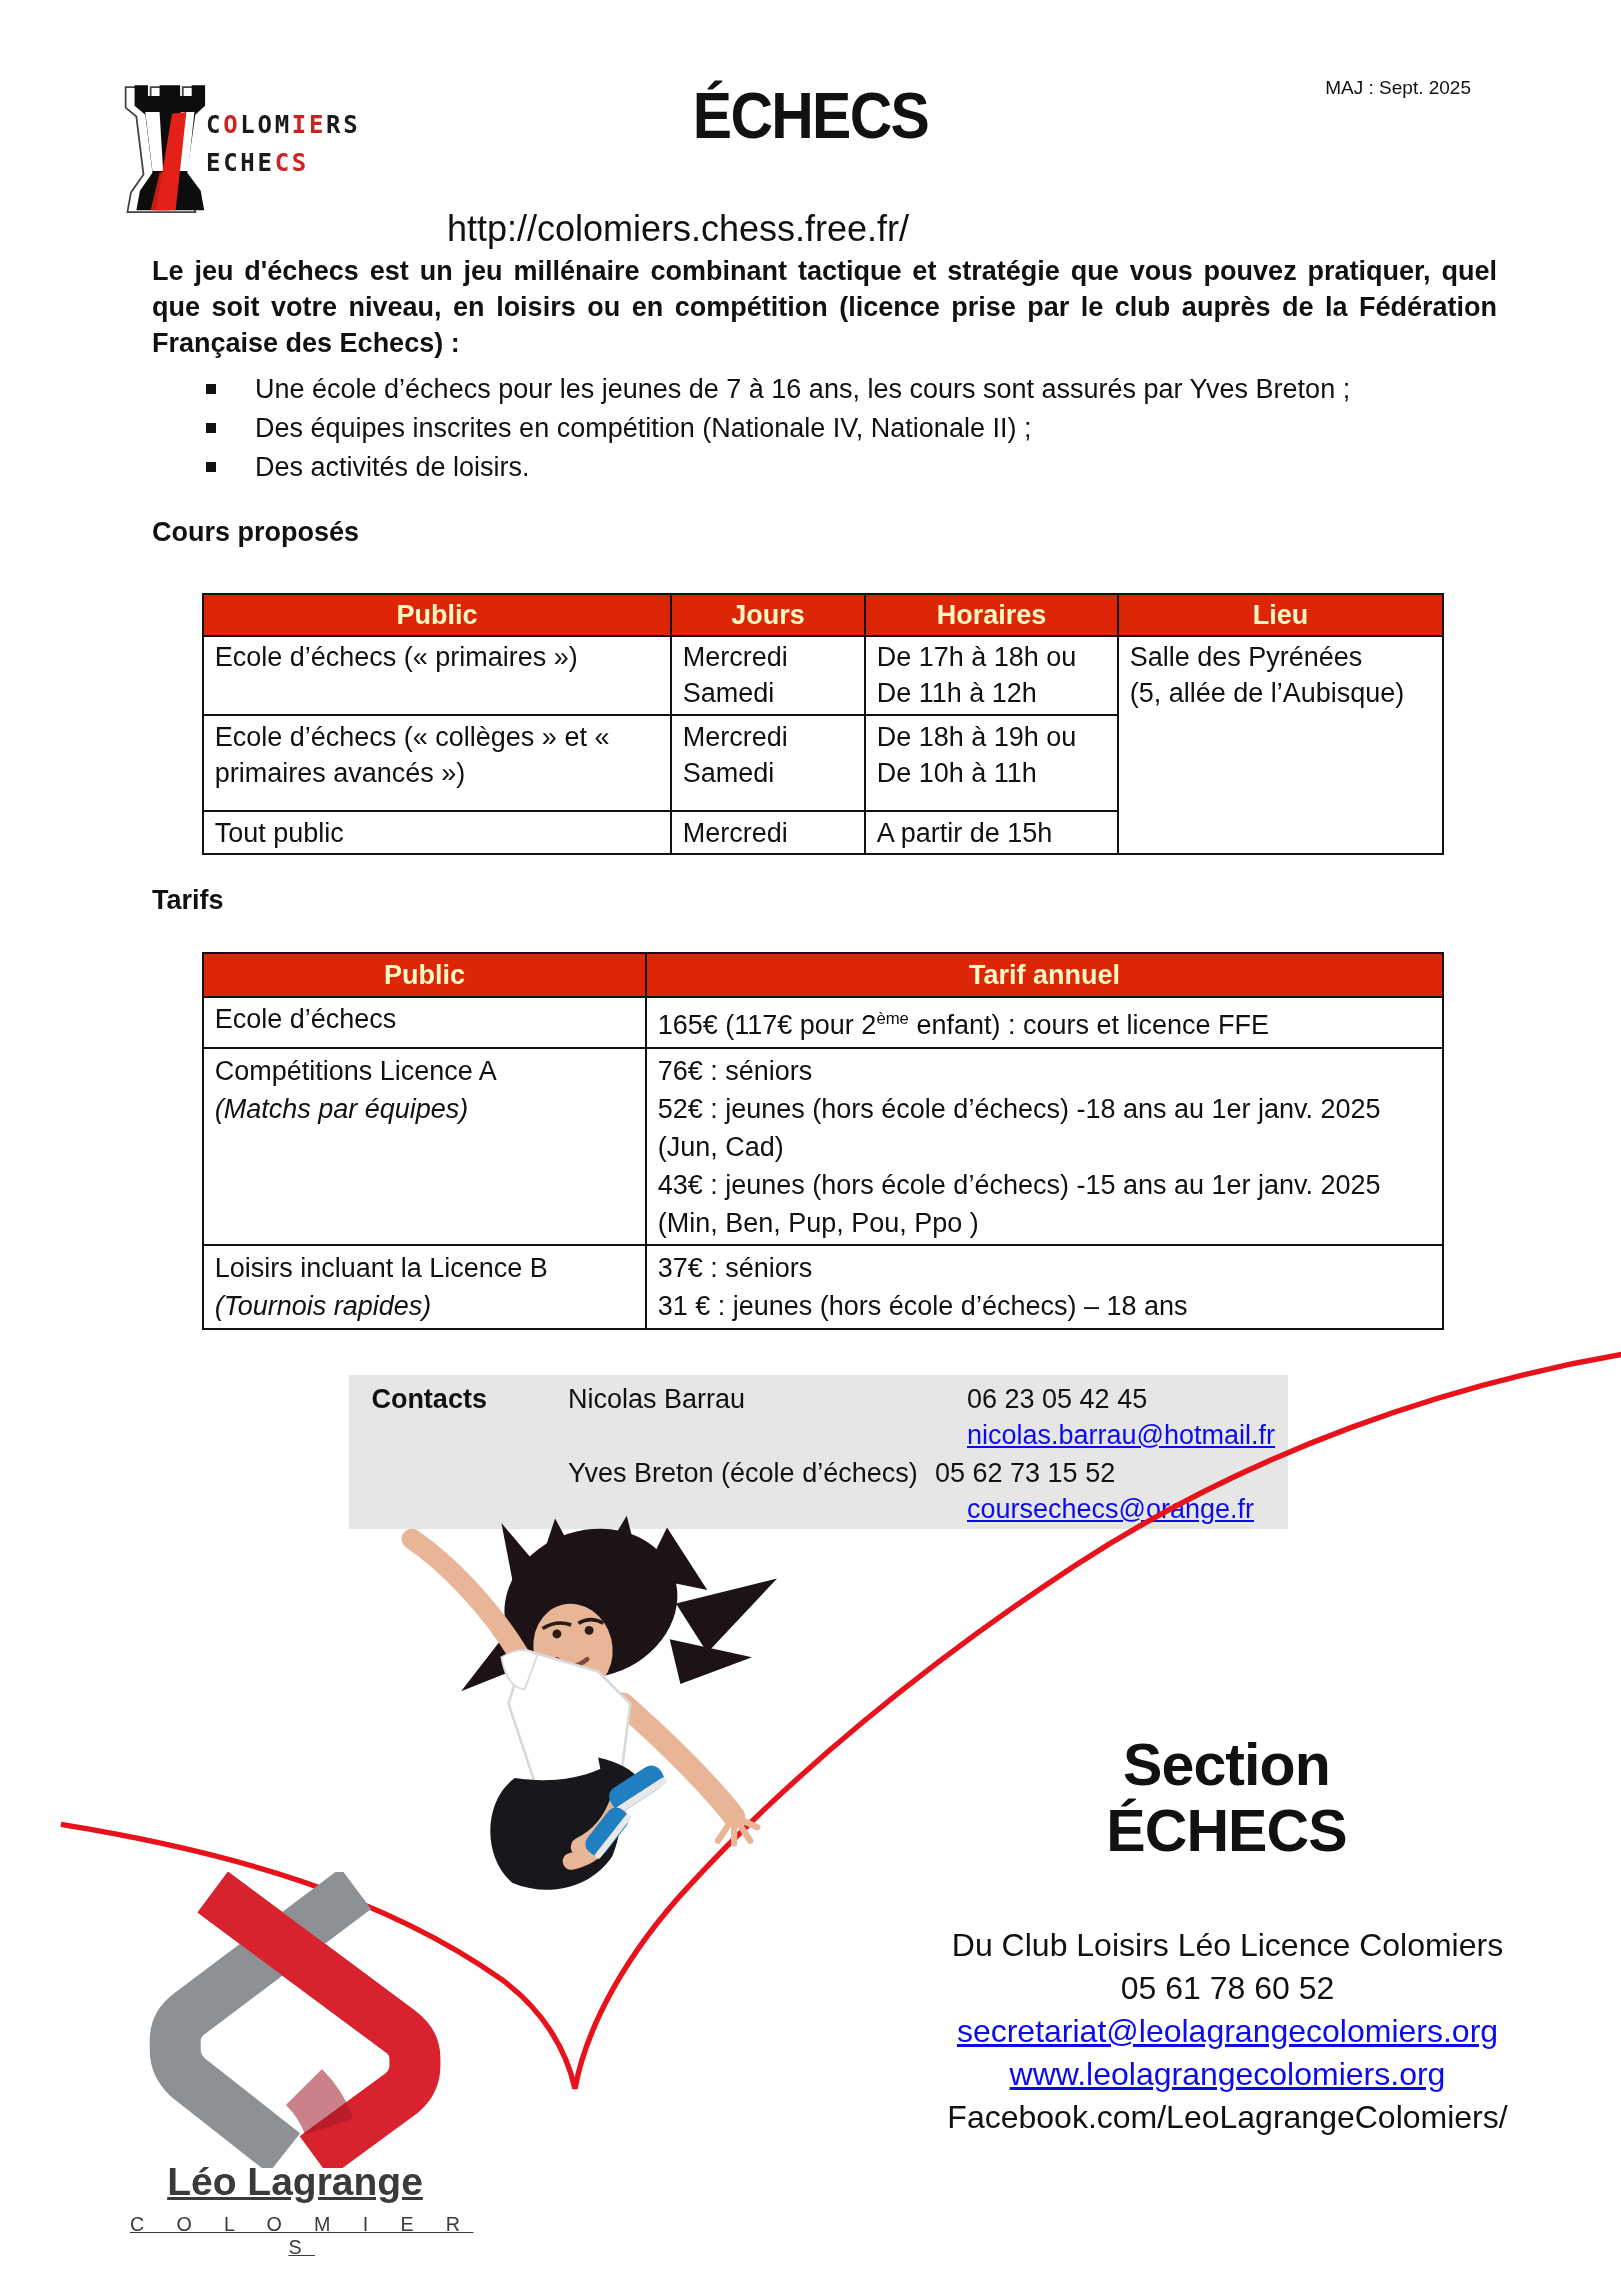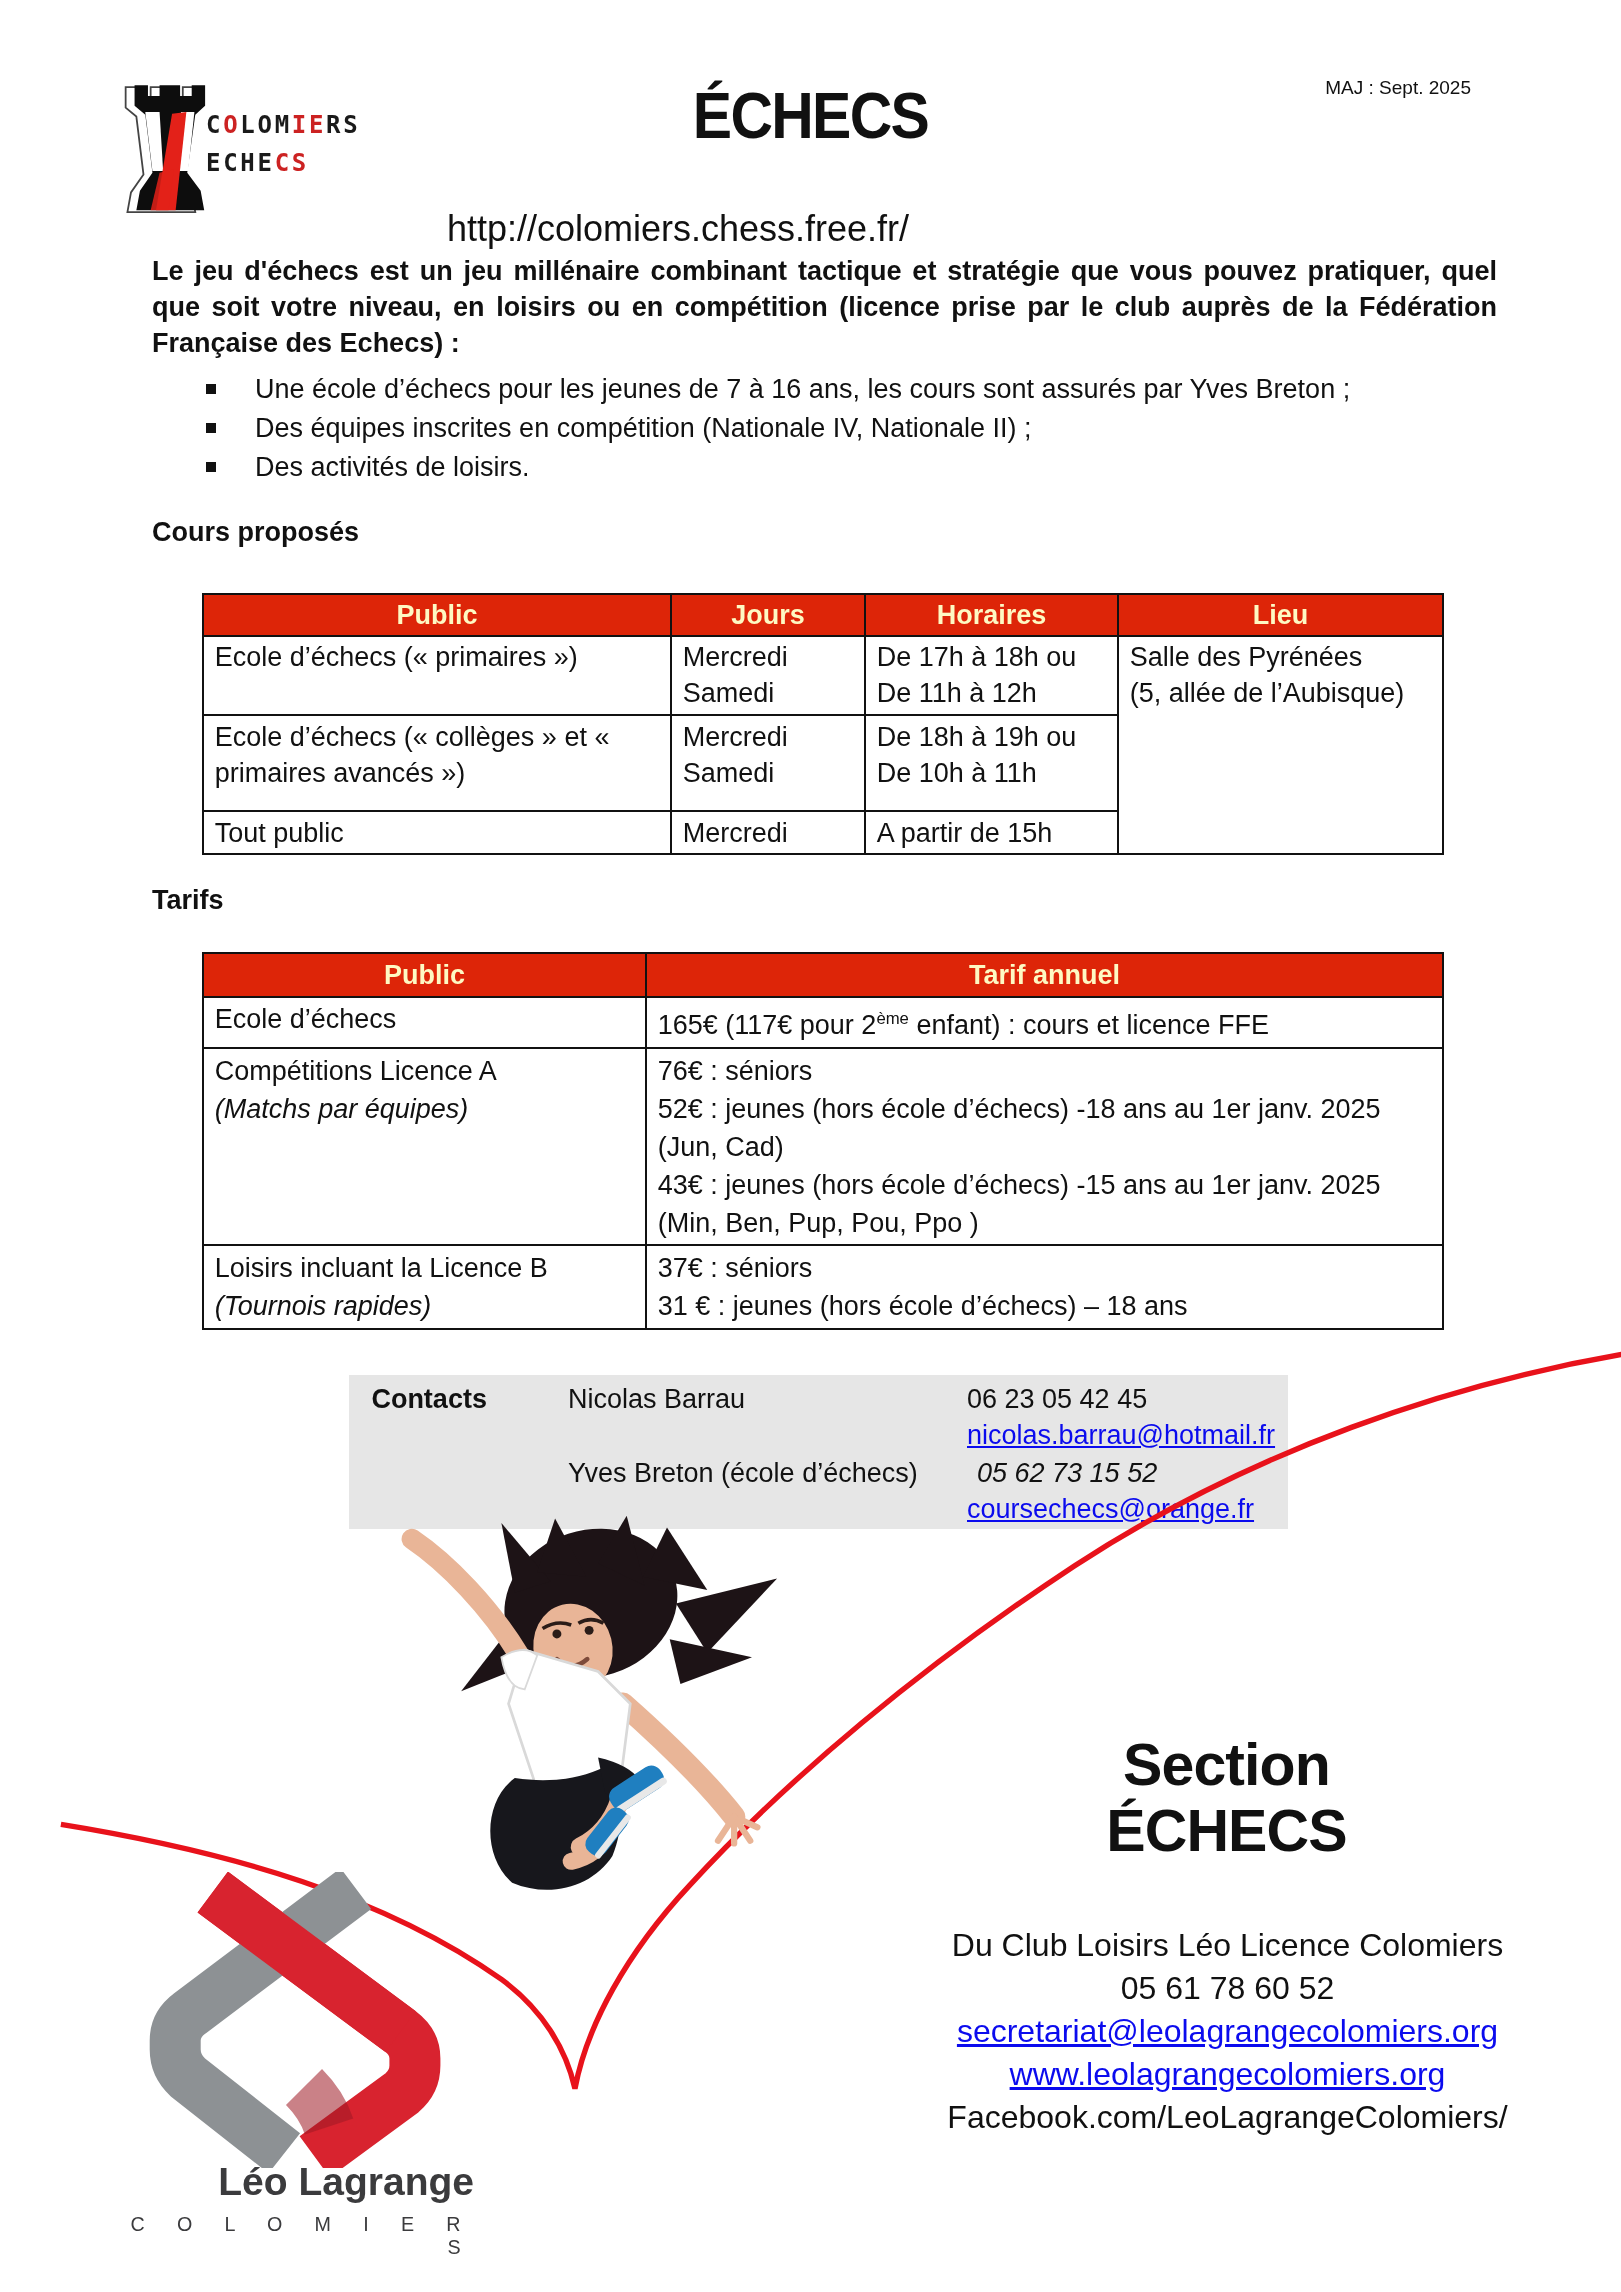--- a/index.html
+++ b/index.html
@@ -40,21 +40,21 @@
   a.doclink, .bluelink{color:#0B0BEE;text-decoration:underline;}
   
   #swoosh-svg{position:absolute;top:0;left:0;z-index:1;pointer-events:none;}
   #girl-svg{position:absolute;top:1514px;left:367px;z-index:2;}
   #leo-svg{position:absolute;top:1872px;left:143px;z-index:2;}
   
   #section-block{position:absolute;top:1732px;left:931px;width:591px;text-align:center;z-index:3;}
   .section-big{font-size:59px;font-weight:bold;line-height:66px;letter-spacing:-0.9px;}
   #footer-info{position:absolute;top:1924px;left:887px;width:681px;text-align:center;font-size:32px;line-height:43px;z-index:3;}
   
-  #leo-wordmark{position:absolute;top:2160px;left:116px;width:358px;text-align:right;color:#3B3B3D;z-index:3;}
+  #leo-wordmark{position:absolute;top:2160px;left:116px;width:358px;text-align:center;color:#3B3B3D;z-index:3;text-decoration:underline;}
   #leo-name{font-size:39px;font-weight:bold;}
   #leo-city{font-size:19.7px;letter-spacing:13.4px;margin-top:9px;padding-left:13.4px;}
 </style>
 </head>
 <body>
 
 <div id="page">
 
   <svg id="club-logo" width="125" height="148" viewBox="0 0 140 165">
 
@@ -199,21 +199,21 @@
     </tr>
   </tbody>
     </table>
 
   <div id="contacts-box">
     <div class="cb-row cb-label" style="top:9px;left:22.4px;">Contacts</div>
     <div class="cb-row" style="top:9px;left:219px;">Nicolas Barrau</div>
     <div class="cb-row" style="top:9px;left:618px;">06 23 05 42 45</div>
     <div class="cb-row" style="top:45px;left:618px;"><a class="doclink" href="#">nicolas.barrau@hotmail.fr</a></div>
     <div class="cb-row" style="top:83px;left:219px;">Yves Breton (école d’échecs)</div>
-    <div class="cb-row" style="top:83px;left:628px;font-style:italic;">05 62 73 15 52</div>
+    <div class="cb-row" style="top:83px;left:586px;">05 62 73 15 52</div>
     <div class="cb-row" style="top:119px;left:618px;"><a class="doclink" href="#">coursechecs@orange.fr</a></div>
   </div>
 
   <svg id="swoosh-svg" width="1621" height="2293" viewBox="0 0 1810 2560">
     <path d="M 68 2037 C 260 2068, 430 2118, 560 2210 C 605 2243, 632 2287, 642 2332
              C 655 2262, 700 2180, 770 2105 C 880 1985, 1030 1860, 1200 1748
              C 1400 1618, 1620 1545, 1812 1512" fill="none" stroke="#E8121B" stroke-width="6"></path>
   </svg>
 
   <svg id="girl-svg" width="412" height="555" viewBox="410 1690 460 620">

